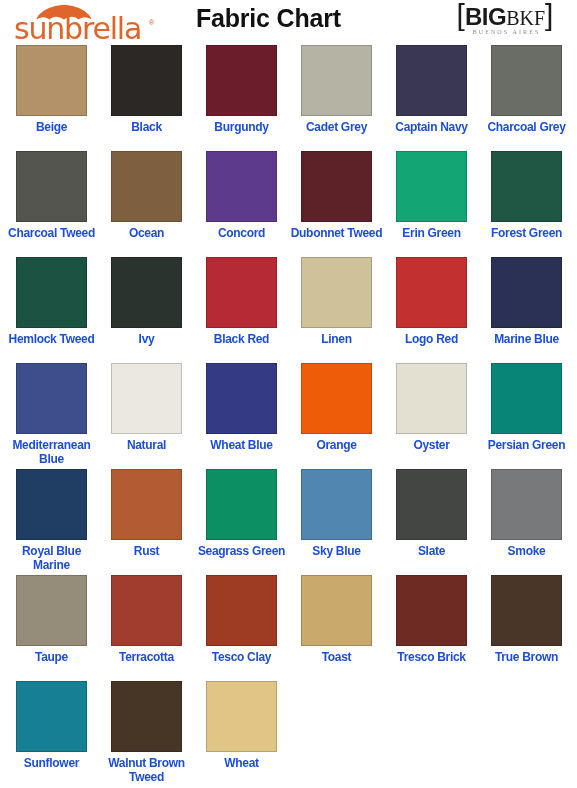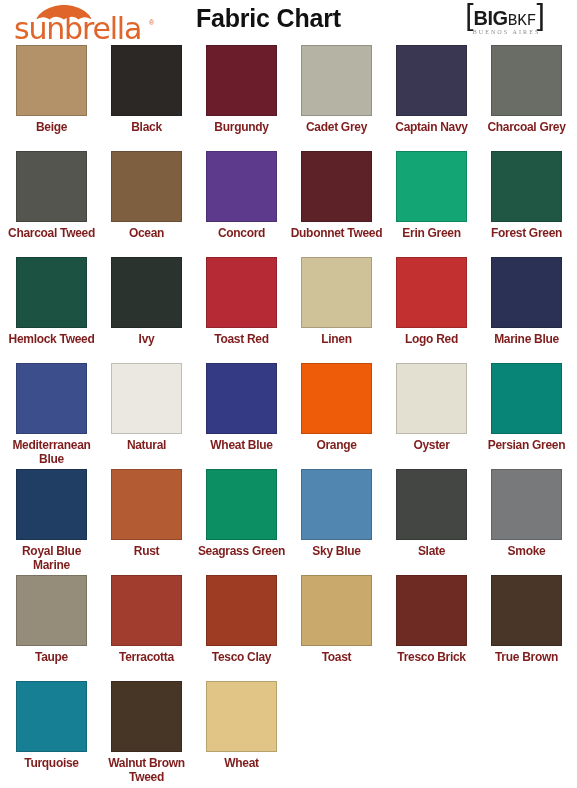--- a/index.html
+++ b/index.html
@@ -84,30 +84,30 @@
     height: 26px;
     color: #1a1a1a;
   }
   .big-bracket {
     font-size: 30px;
     font-weight: 300;
     line-height: 26px;
     font-family: "Liberation Sans", sans-serif;
   }
   .big-strong {
-    font-size: 20px;
+    font-size: 24px;
     font-weight: bold;
     letter-spacing: -0.5px;
     font-family: "Liberation Sans", sans-serif;
   }
   .big-light {
-    font-size: 16px;
+    font-size: 20px;
     font-weight: 400;
     letter-spacing: 0px;
-    font-family: Liberation Mono, monospace;
+    font-family: Liberation Serif, serif;
   }
   .big-sub {
     text-align: center;
     font-size: 6px;
     letter-spacing: 2.1px;
     color: #8d8d8d;
     font-family: "Liberation Serif", serif;
     margin-top: 1px;
     padding-left: 3px;
   }
@@ -135,21 +135,21 @@
     border: 1px solid rgba(0,0,0,0.18);
     flex: none;
   }
   .label {
     margin-top: 4px;
     width: 95px;
     text-align: center;
     font-family: "Liberation Sans", sans-serif;
     font-size: 12px;
     font-weight: bold;
-    color: #7f1d1d;
+    color: #1d4ed8;
     line-height: 14px;
     letter-spacing: -0.3px;
   }
 </style>
 </head>
 <body>
 
 <div class="page">
 
   <div class="header">
@@ -228,21 +228,21 @@
       <div class="cell">
         <div class="swatch" style="background-color: rgb(28, 82, 66);"></div>
         <div class="label">Hemlock Tweed</div>
       </div>
       <div class="cell">
         <div class="swatch" style="background-color: rgb(42, 51, 45);"></div>
         <div class="label">Ivy</div>
       </div>
       <div class="cell">
         <div class="swatch" style="background-color: rgb(181, 42, 52);"></div>
-        <div class="label">Toast Red</div>
+        <div class="label">Black Red</div>
       </div>
       <div class="cell">
         <div class="swatch" style="background-color: rgb(207, 194, 152);"></div>
         <div class="label">Linen</div>
       </div>
       <div class="cell">
         <div class="swatch" style="background-color: rgb(194, 48, 47);"></div>
         <div class="label">Logo Red</div>
       </div>
       <div class="cell">
@@ -316,21 +316,21 @@
       <div class="cell">
         <div class="swatch" style="background-color: rgb(110, 43, 36);"></div>
         <div class="label">Tresco Brick</div>
       </div>
       <div class="cell">
         <div class="swatch" style="background-color: rgb(74, 53, 41);"></div>
         <div class="label">True Brown</div>
       </div>
       <div class="cell">
         <div class="swatch" style="background-color: rgb(22, 127, 147);"></div>
-        <div class="label">Turquoise</div>
+        <div class="label">Sunflower</div>
       </div>
       <div class="cell">
         <div class="swatch" style="background-color: rgb(71, 53, 37);"></div>
         <div class="label">Walnut Brown Tweed</div>
       </div>
       <div class="cell">
         <div class="swatch" style="background-color: rgb(224, 197, 134);"></div>
         <div class="label">Wheat</div>
       </div>
     </div>

